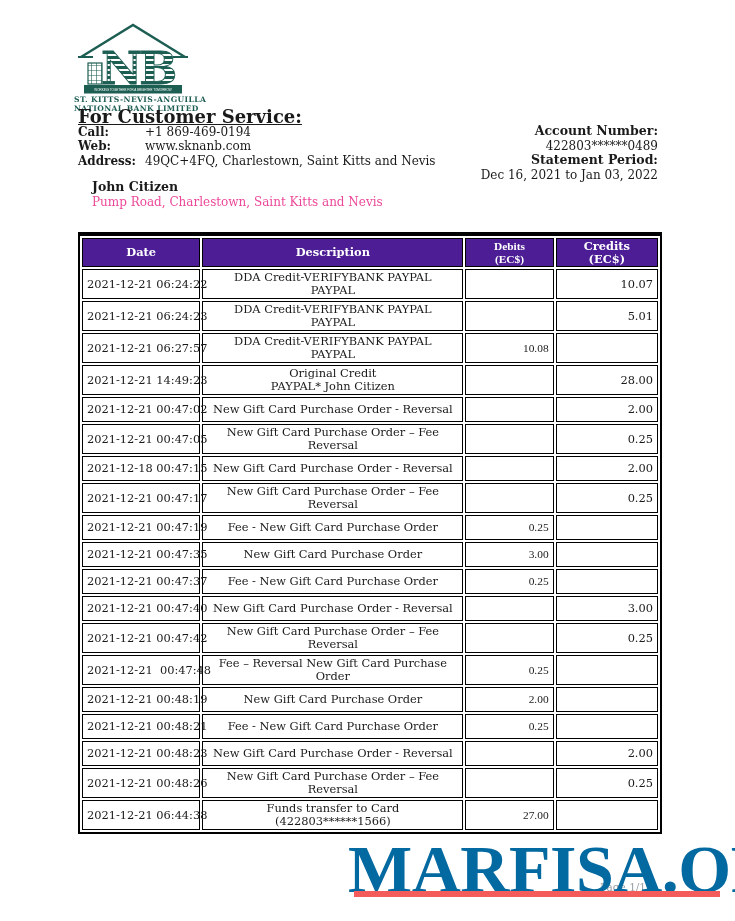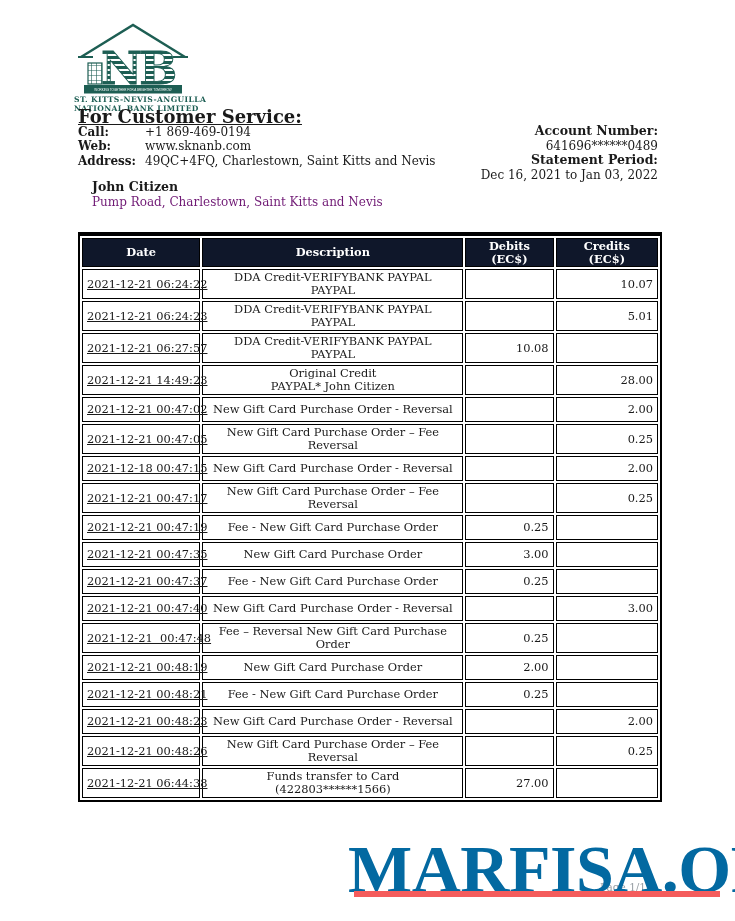--- a/index.html
+++ b/index.html
@@ -23,45 +23,45 @@
   .service-block { position: absolute; left: 78px; top: 110px; font-size: 12px; line-height: 14.6px; }
   .service-title { font-weight: bold; font-size: 18px; text-decoration: underline; }
   .service-row { display: flex; }
   .service-row .lbl { font-weight: bold; width: 67px; }
   .account-block { position: absolute; right: 77px; top: 124px; text-align: right;
                    font-size: 12px; line-height: 14.6px; }
   .account-block .lbl { font-weight: bold; font-size: 12.5px; }
 
   .customer-block { position: absolute; left: 92px; top: 180px; font-size: 12px; line-height: 14.6px; }
   .customer-name { font-weight: bold; font-size: 12.5px; }
-  .customer-addr { color: #701a75; }
+  .customer-addr { color: #ec4899; }
 
   
   .tbl-wrap { position: absolute; left: 78px; top: 232px; }
   table.stmt {
     border-collapse: separate; border-spacing: 2px;
     border: 2px solid #000; border-top: 4px solid #000;
     background: #fff; table-layout: fixed; width: 584px;
     font-size: 11.4px;
   }
   table.stmt th {
-    background: #0f172a; color: #fff; font-weight: bold;
+    background: #4c1d95; color: #fff; font-weight: bold;
     border: 1px solid #000; text-align: center; vertical-align: middle;
     line-height: 12.5px; padding: 1px 2px; height: 26px; font-size: 11.4px;
   }
   table.stmt td {
     border: 1px solid #000; vertical-align: middle;
     line-height: 13px; padding: 1px 4px; height: 25px;
     background: #fff; color: #1a1a1a;
   }
   .col-date  { width: 118px; }
   .col-desc  { width: 260px; }
-  .col-debit { width: 88px; }
+  .col-debit { width: 88px; font-family: Liberation Serif, serif; }
   .col-credit{ width: 102px; }
-  td.col-date { white-space: pre; text-align: right; text-decoration: underline; }
+  td.col-date { white-space: pre; text-align: right; }
   td.col-desc { white-space: pre-line; text-align: center; }
   td.col-debit, td.col-credit { text-align: right; }
 
   
   .footer { position: absolute; left: 348px; top: 834px; width: 386px; height: 70px; }
   .page-number { position: absolute; left: 252px; top: 47px; font-size: 10.5px; color: #9aa0a6; z-index: 1; }
   .watermark-text {
     position: absolute; left: 0; top: -4px; z-index: 2;
     font-family: Liberation Serif, serif; font-weight: bold;
     font-size: 68px; letter-spacing: -0.5px; color: #0369a1; white-space: nowrap;
@@ -108,21 +108,21 @@
       <span class="val">www.sknanb.com</span>
     </div>
     <div class="service-row">
       <span class="lbl">Address:</span>
       <span class="val">49QC+4FQ, Charlestown, Saint Kitts and Nevis</span>
     </div>
   </div>
 
   <div class="account-block">
     <div class="lbl">Account Number:</div>
-    <div>641696******0489</div>
+    <div>422803******0489</div>
     <div class="lbl">Statement Period:</div>
     <div>Dec 16, 2021 to Jan 03, 2022</div>
   </div>
 
   <div class="customer-block">
     <div class="customer-name">John Citizen</div>
     <div class="customer-addr">Pump Road, Charlestown, Saint Kitts and Nevis</div>
   </div>
 
   <div class="tbl-wrap">
@@ -206,20 +206,26 @@
             <td class="col-debit">0.25</td>
             <td class="col-credit"></td>
           </tr>
           <tr>
             <td class="col-date">2021-12-21 00:47:40</td>
             <td class="col-desc">New Gift Card Purchase Order - Reversal</td>
             <td class="col-debit"></td>
             <td class="col-credit">3.00</td>
           </tr>
           <tr>
+            <td class="col-date">2021-12-21 00:47:42</td>
+            <td class="col-desc">New Gift Card Purchase Order – Fee Reversal</td>
+            <td class="col-debit"></td>
+            <td class="col-credit">0.25</td>
+          </tr>
+          <tr>
             <td class="col-date">2021-12-21  00:47:48</td>
             <td class="col-desc">Fee – Reversal New Gift Card Purchase Order</td>
             <td class="col-debit">0.25</td>
             <td class="col-credit"></td>
           </tr>
           <tr>
             <td class="col-date">2021-12-21 00:48:19</td>
             <td class="col-desc">New Gift Card Purchase Order</td>
             <td class="col-debit">2.00</td>
             <td class="col-credit"></td>

